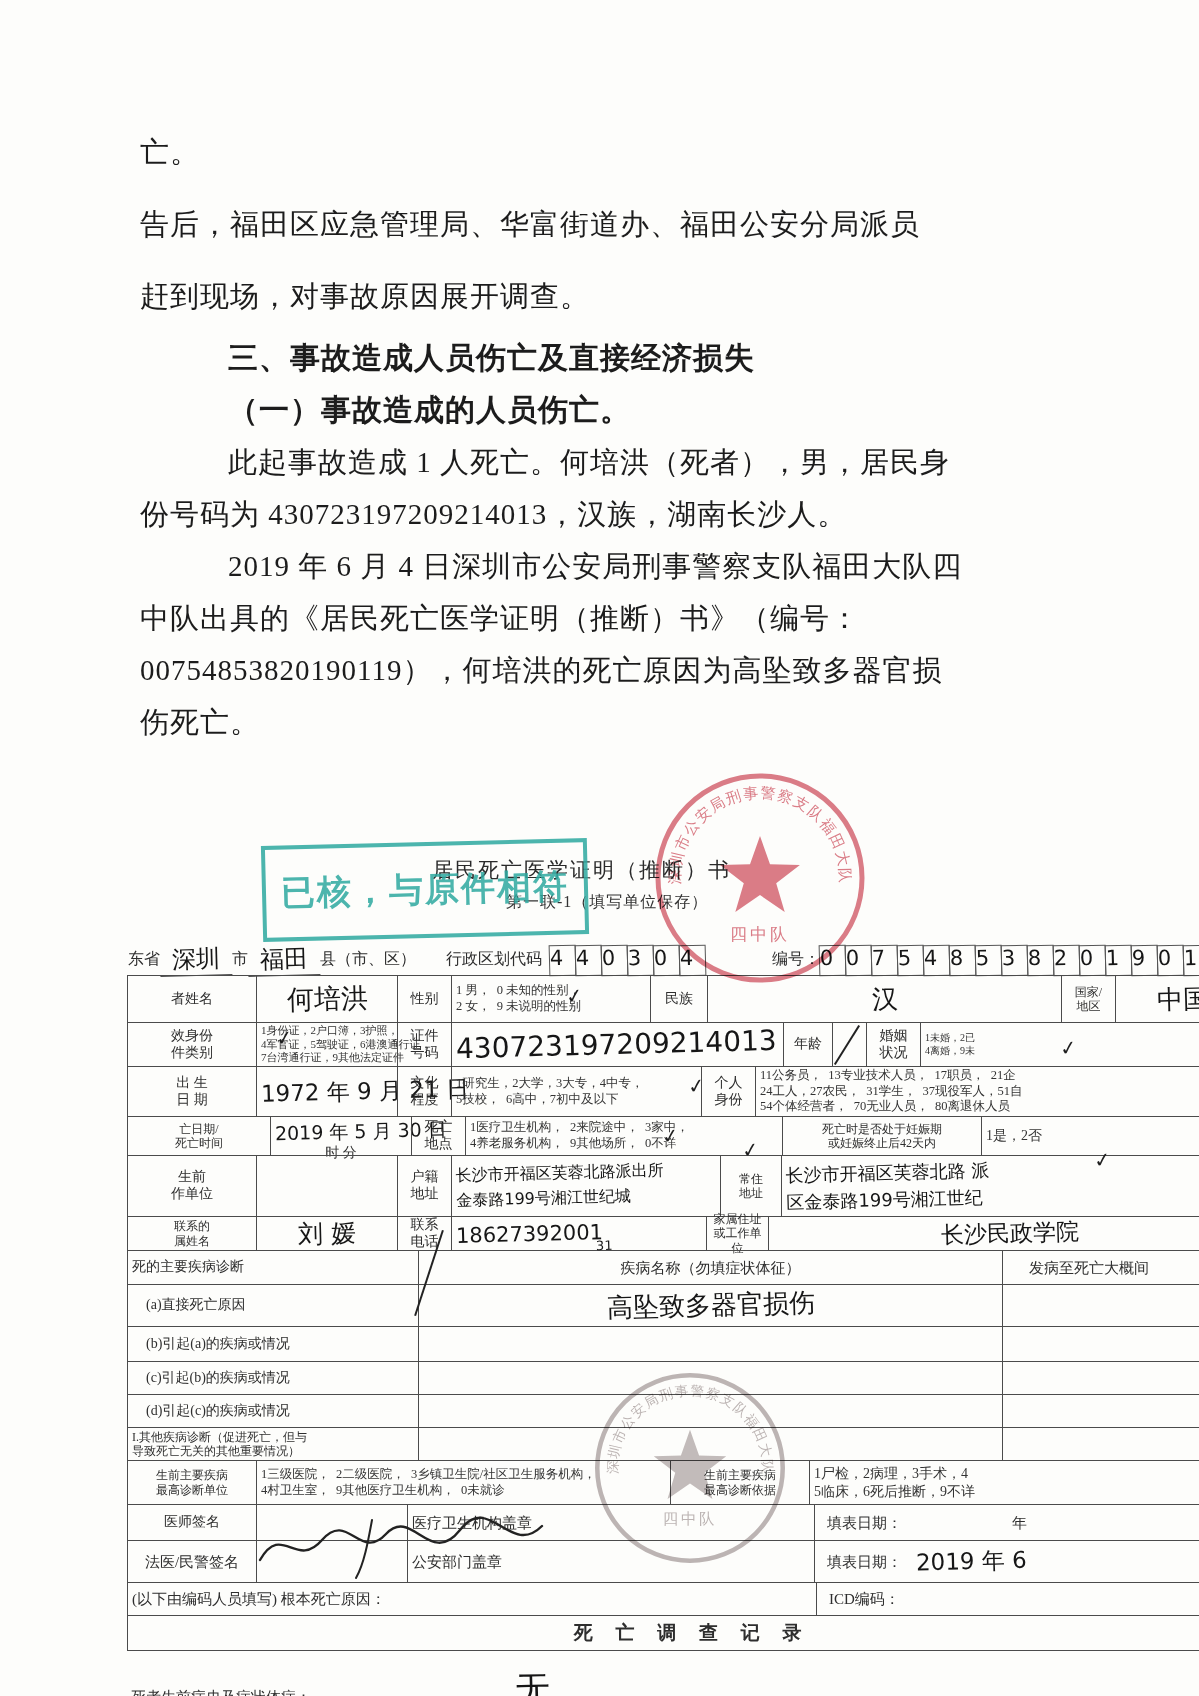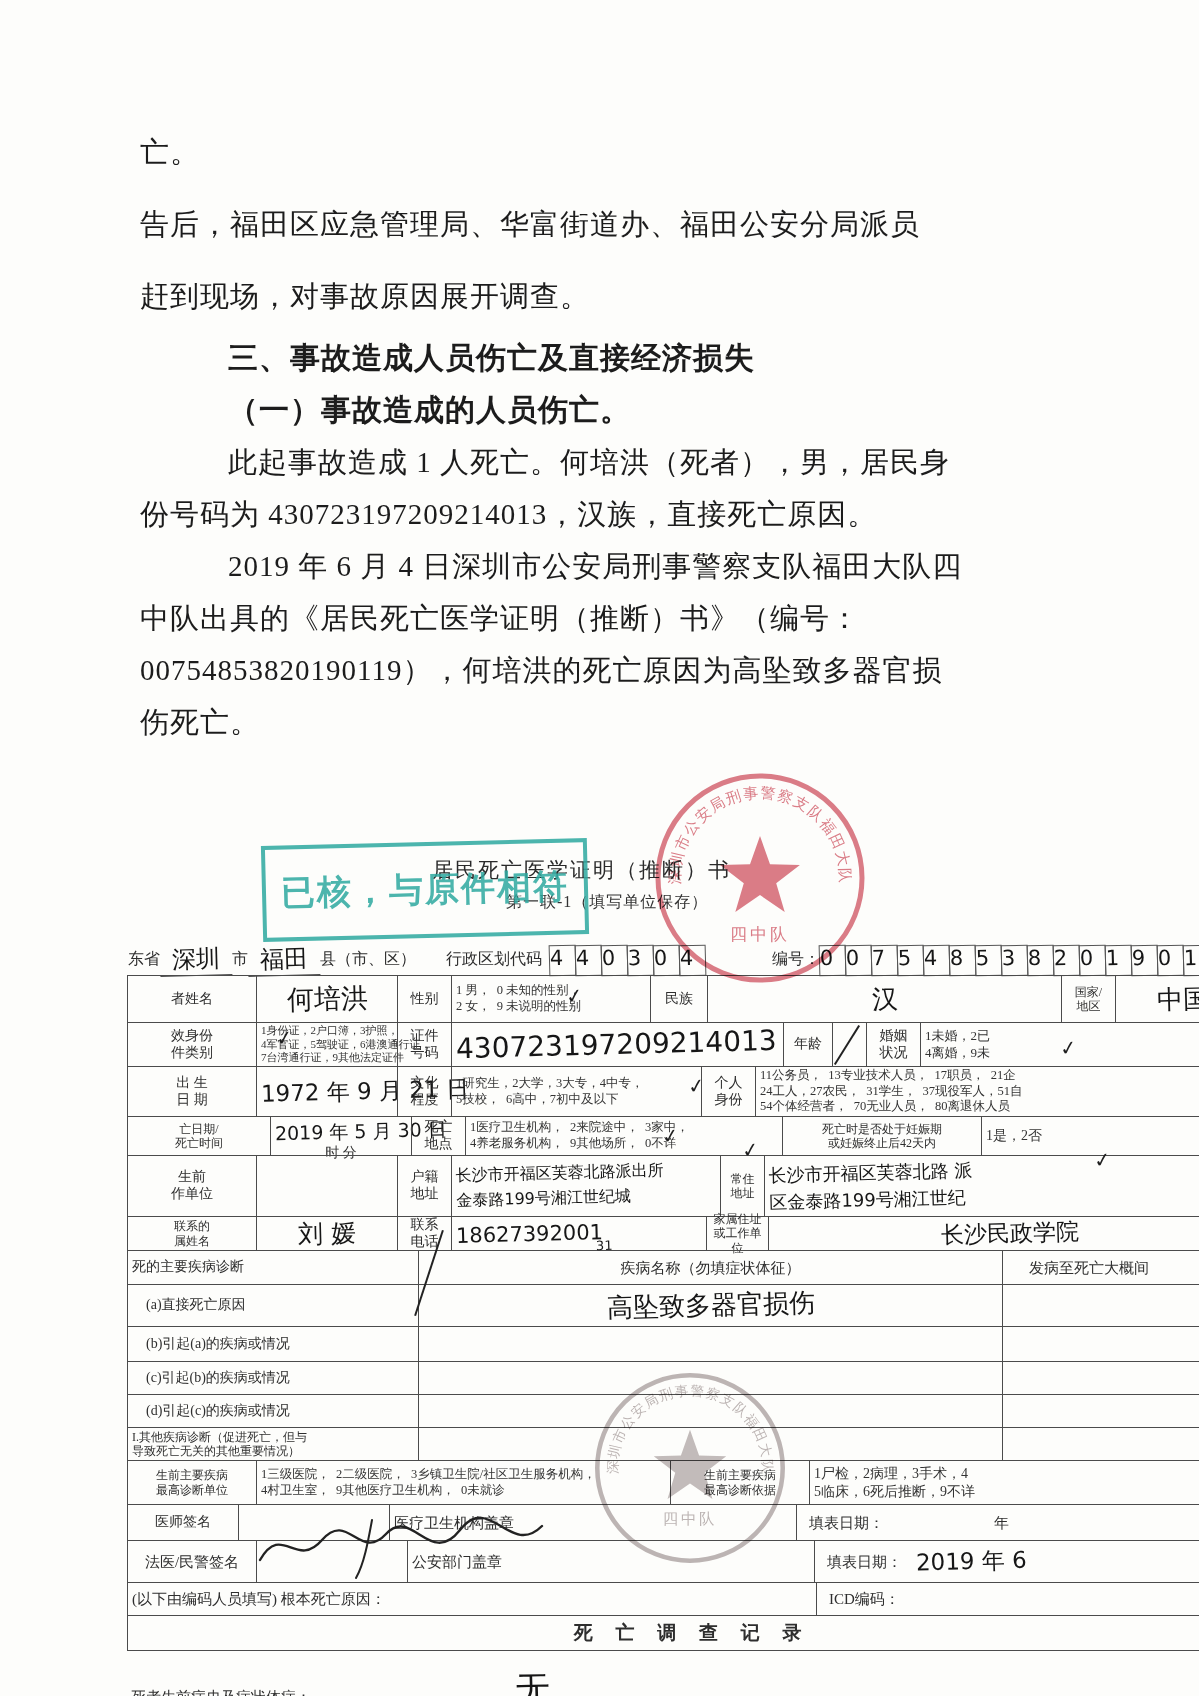--- a/index.html
+++ b/index.html
@@ -56,21 +56,21 @@
 
 <div class="page">
 
   <div class="doc">
     <p class="ln lh72">亡。</p>
     <p class="ln lh72">告后，福田区应急管理局、华富街道办、福田公安分局派员</p>
     <p class="ln lh72">赶到现场，对事故原因展开调查。</p>
     <p class="ln lh52 ind hd">三、事故造成人员伤亡及直接经济损失</p>
     <p class="ln lh52 ind hd">（一）事故造成的人员伤亡。</p>
     <p class="ln lh52 ind">此起事故造成 1 人死亡。何培洪（死者），男，居民身</p>
-    <p class="ln lh52">份号码为 430723197209214013，汉族，直接死亡原因。</p>
+    <p class="ln lh52">份号码为 430723197209214013，汉族，湖南长沙人。</p>
     <p class="ln lh52 ind">2019 年 6 月 4 日深圳市公安局刑事警察支队福田大队四</p>
     <p class="ln lh52">中队出具的《居民死亡医学证明（推断）书》（编号：</p>
     <p class="ln lh52">00754853820190119），何培洪的死亡原因为高坠致多器官损</p>
     <p class="ln lh52">伤死亡。</p>
   </div>
 
   <div class="verify">
     <span>已核，与原件相符</span>
   </div>
 
@@ -162,21 +162,21 @@
         </div>
       <div class="td lblc" style="width:50px">
           <span class="lbl">年龄</span>
         </div>
       <div class="td" style="width:35px"></div>
       <div class="td lblc" style="width:55px">
           <span class="lbl">婚姻
 状况</span>
         </div>
       <div class="td vc" style="width:330px">
-          <span class="opt" style="font-size:13px">1未婚，2已
+          <span class="opt" style="font-size:10px">1未婚，2已
 4离婚，9未</span>
         </div>
     </div>
 
     <div class="tr" style="height:50px">
       <div class="td lblc" style="width:130px">
           <span class="lbl">出 生
 日 期</span>
         </div>
       <div class="td vc" style="width:142px">
@@ -234,21 +234,21 @@
         </div>
       <div class="td" style="width:142px"></div>
       <div class="td lblc" style="width:55px">
           <span class="lbl">户籍
 地址</span>
         </div>
       <div class="td vc" style="width:270px">
           <span class="hw" style="font-size:16px;line-height:1.55">长沙市开福区芙蓉北路派出所
 金泰路199号湘江世纪城</span>
         </div>
-      <div class="td lblc" style="width:45px">
+      <div class="td lblc" style="width:62px">
           <span class="lbl sm">常住
 地址</span>
         </div>
       <div class="td vc" style="width:488px">
           <span class="hw" style="font-size:18px;line-height:1.5">长沙市开福区芙蓉北路 派
 区金泰路199号湘江世纪</span>
         </div>
     </div>
 
     <div class="tr" style="height:34px">
@@ -340,21 +340,21 @@
           <span class="lbl sm">生前主要疾病
 最高诊断依据</span>
         </div>
       <div class="td vc" style="width:445px">
           <span class="opt" style="font-size:14px">1尸检，2病理，3手术，4
 5临床，6死后推断，9不详</span>
         </div>
     </div>
 
     <div class="tr" style="height:36px">
-      <div class="td lblc" style="width:112px">
+      <div class="td lblc" style="width:130px">
           <span class="lbl">医师签名</span>
         </div>
       <div class="td" style="width:152px"></div>
       <div class="td vc" style="width:408px">
           <span class="lbl" style="font-size:15px">医疗卫生机构盖章</span>
         </div>
       <div class="td vc" style="width:440px;padding-left:12px">
         <span class="lbl" style="font-size:15px">填表日期：</span>
         <span class="lbl" style="font-size:15px;margin-left:110px">年</span>
       </div>

